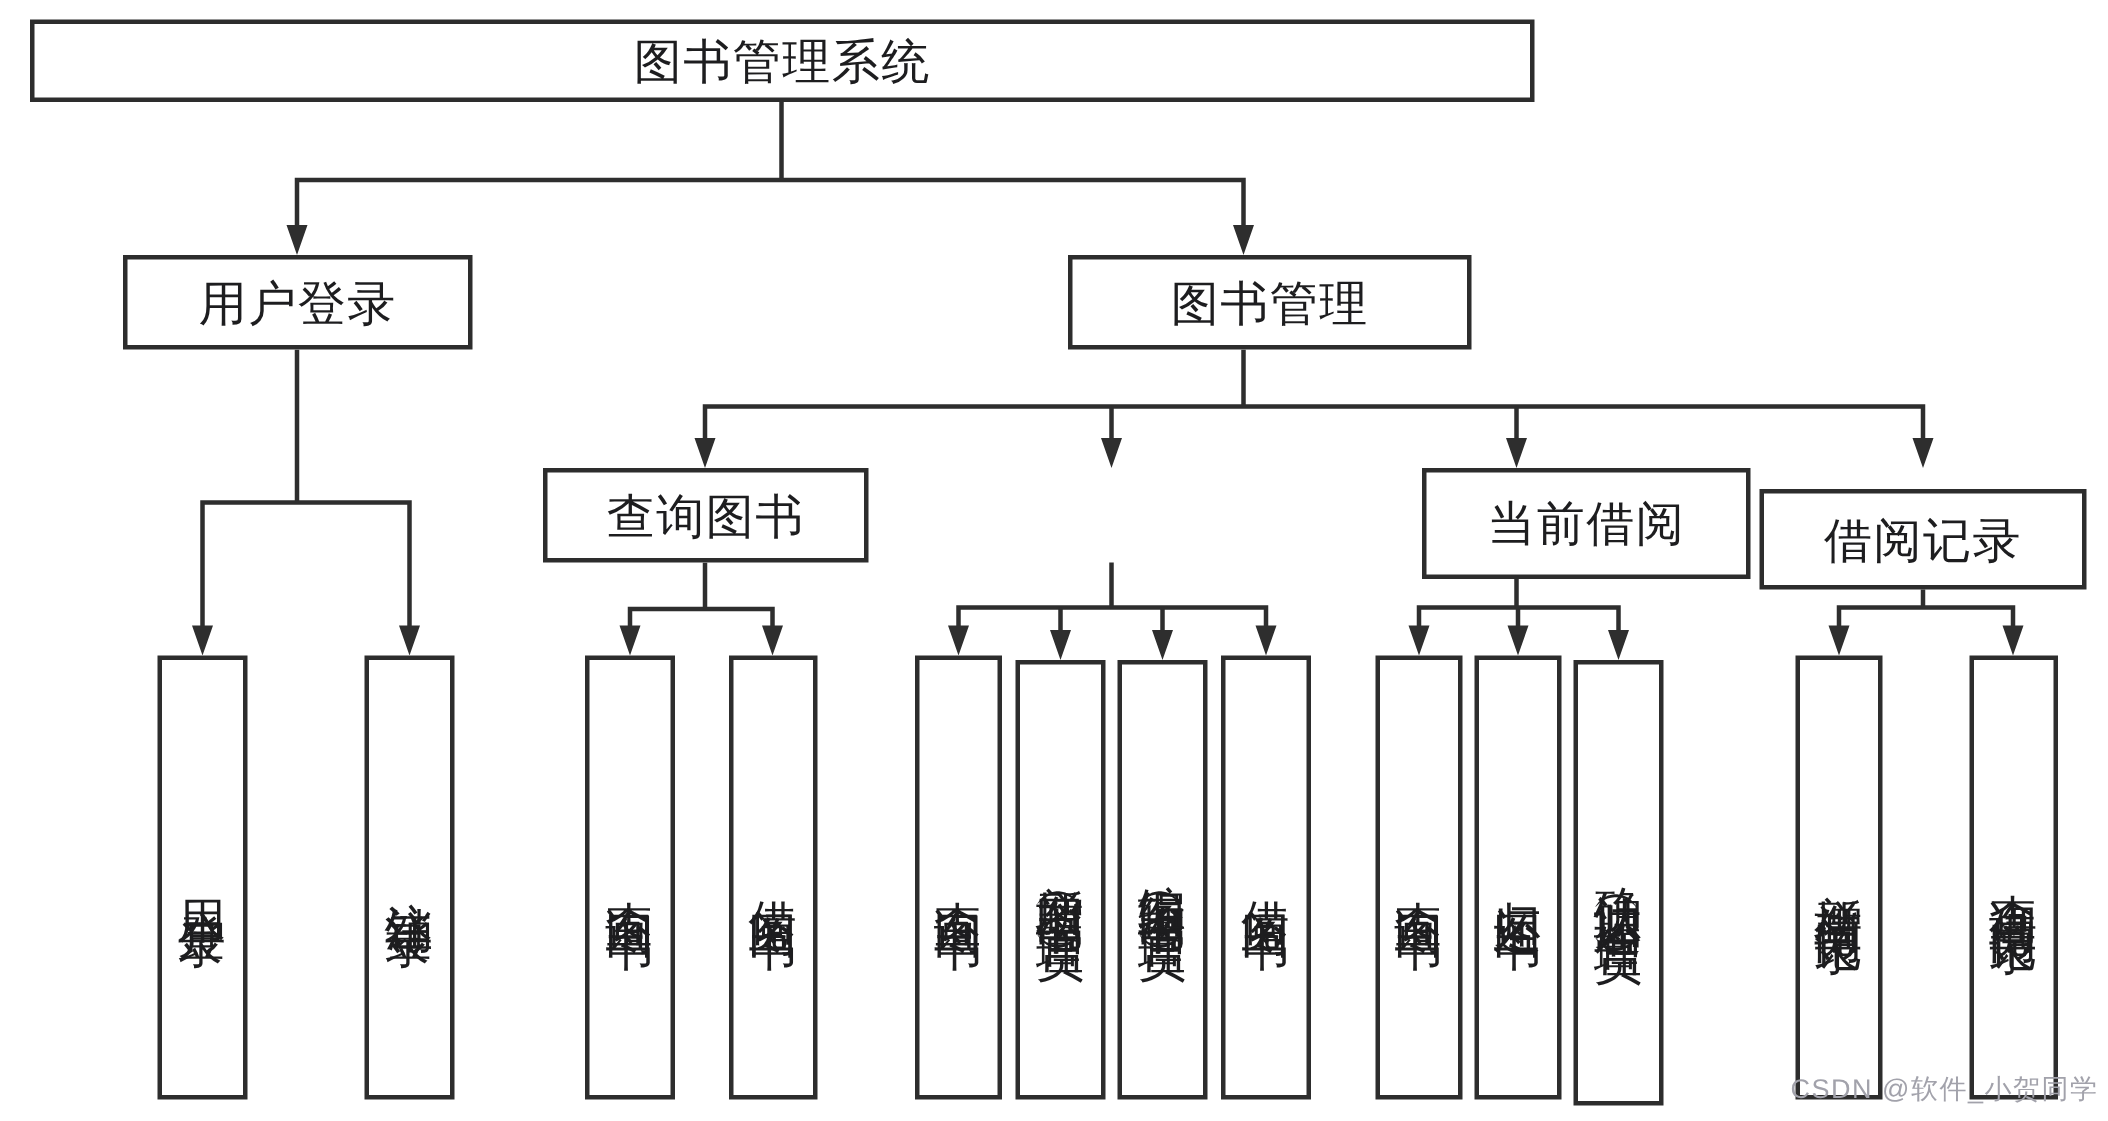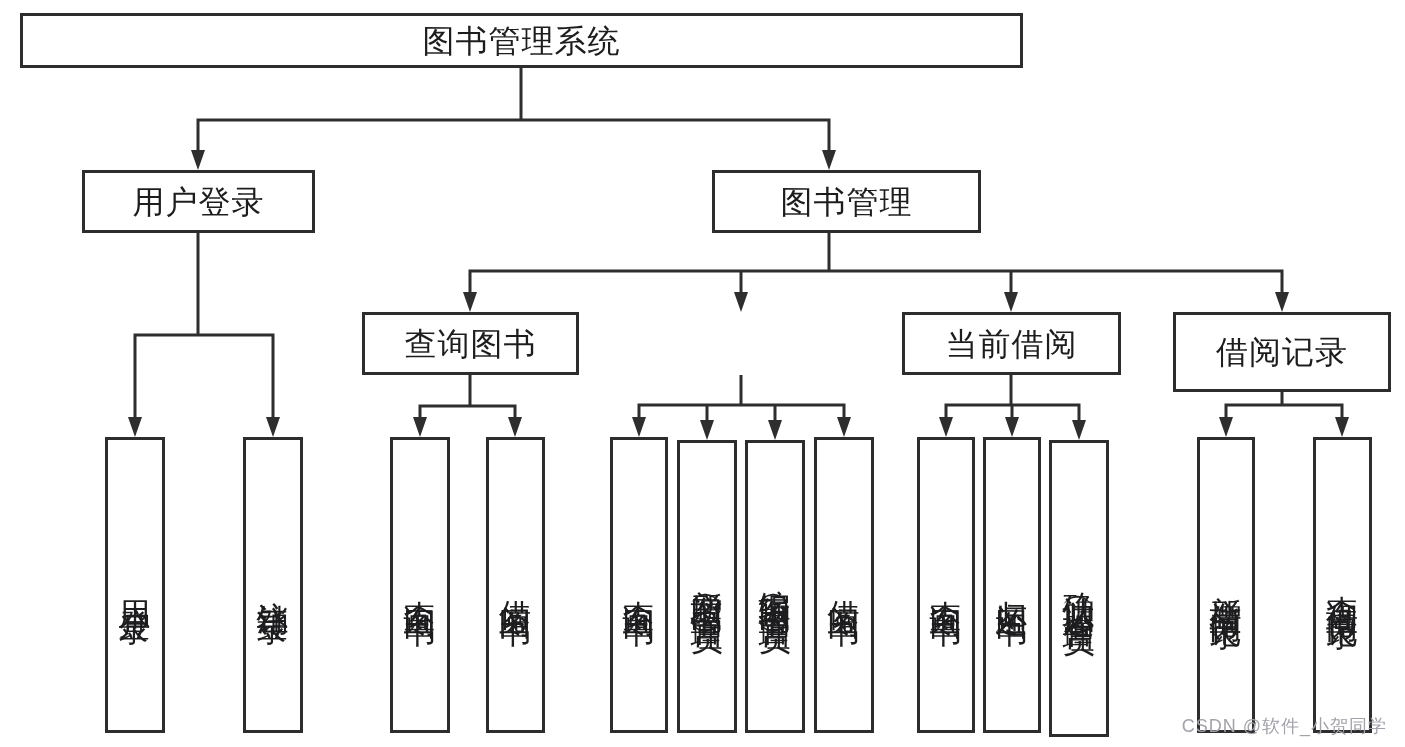--- a/index.html
+++ b/index.html
@@ -43,21 +43,21 @@
   .box.v span {
     writing-mode: vertical-rl;
     text-orientation: mixed;
     letter-spacing: 5px;
     line-height: 1;
     white-space: nowrap;
   }
   .watermark {
     position: absolute;
     top: 714px;
-    right: 18px;
+    right: 6px;
     font-size: 18px;
     letter-spacing: 1px;
     color: #a2a2ab;
     z-index: 5;
     white-space: nowrap;
   }
 </style>
 </head>
 <body>
 
@@ -75,24 +75,24 @@
   <div class="box h" style="left:82px;top:170px;width:233px;height:63px">
     <span>用户登录</span>
   </div>
   <div class="box h" style="left:712px;top:170px;width:269px;height:63px">
     <span>图书管理</span>
   </div>
 
   <div class="box h" style="left:362px;top:312px;width:217px;height:63px">
     <span>查询图书</span>
   </div>
-  <div class="box h" style="left:902px;top:312px;width:219px;height:63px">
+  <div class="box h" style="left:948px;top:312px;width:219px;height:74px">
     <span>当前借阅</span>
   </div>
-  <div class="box h" style="left:1173px;top:312px;width:218px;height:80px">
+  <div class="box h" style="left:1173px;top:326px;width:218px;height:67px">
     <span>借阅记录</span>
   </div>
 
   <div class="box v" style="left:105px;top:437px;width:60px;height:296px">
     <span>用户登录</span>
   </div>
   <div class="box v" style="left:243px;top:437px;width:60px;height:296px">
     <span>注销登录</span>
   </div>
 

